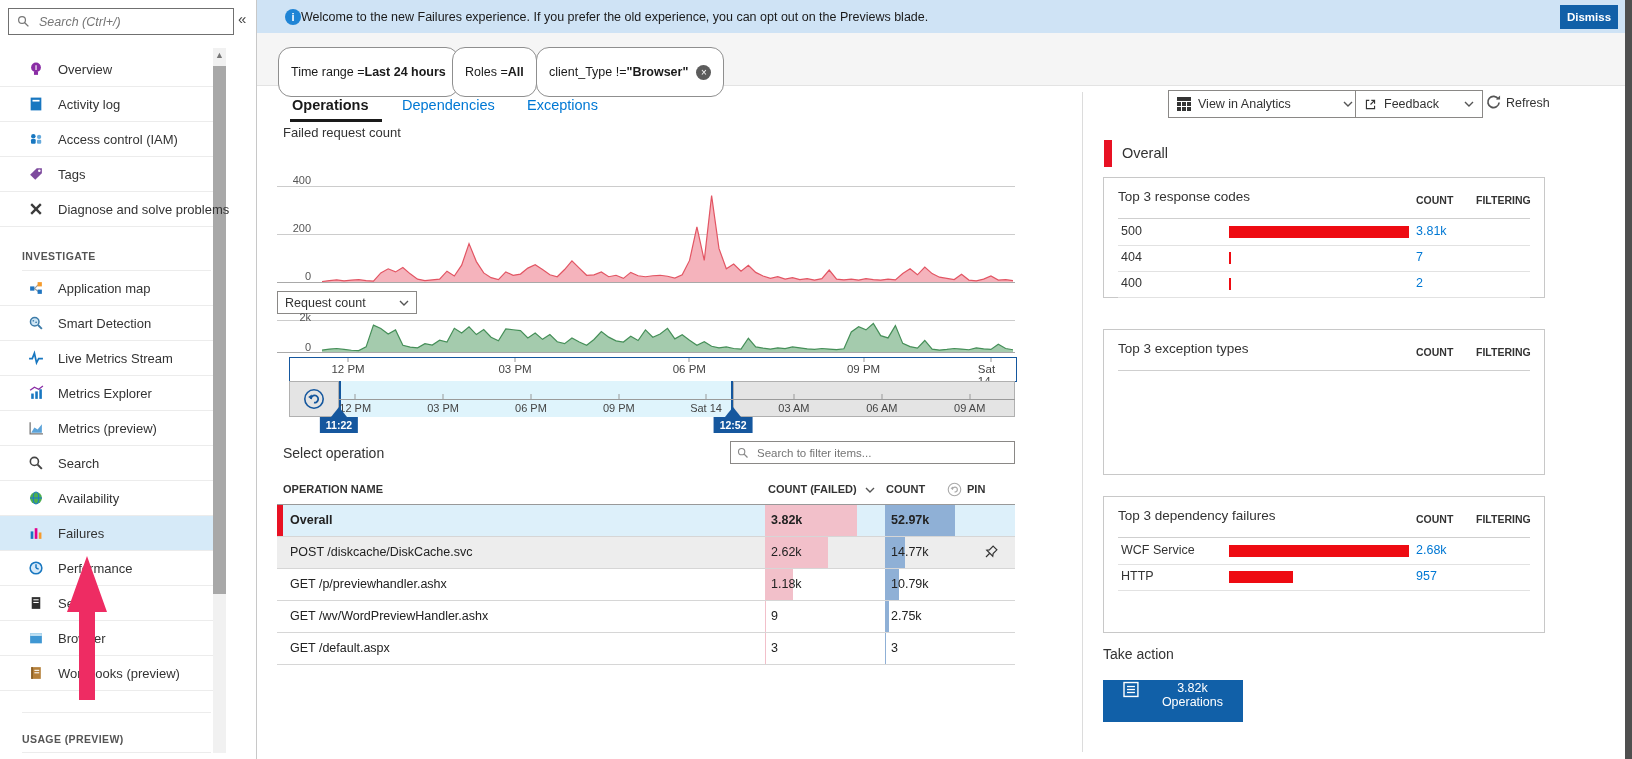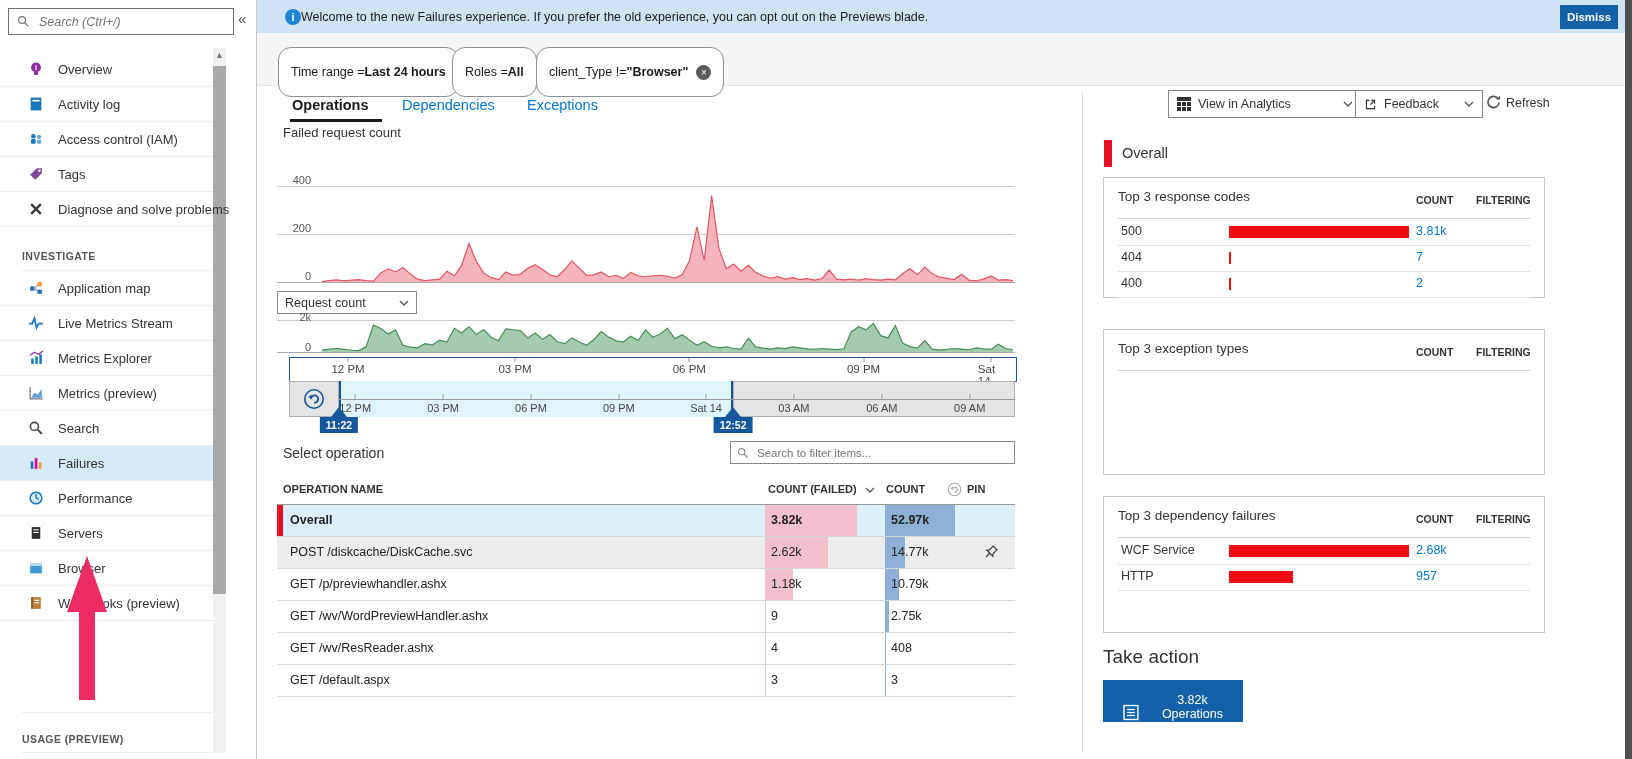--- a/index.html
+++ b/index.html
@@ -89,22 +89,22 @@
   .card{position:absolute;left:1103px;width:442px;border:1px solid #c8c8c8;background:#fff;box-sizing:border-box;}
   .card .ttl{position:absolute;left:14px;top:11px;font-size:13.5px;color:#333;}
   .card .ch1{position:absolute;left:312px;top:16px;font-size:10.5px;font-weight:bold;color:#333;}
   .card .ch2{position:absolute;left:372px;top:16px;font-size:10.5px;font-weight:bold;color:#333;}
   .card .hline{position:absolute;left:14px;right:14px;top:40px;border-top:1px solid #cfcfcf;}
   .crow{position:absolute;left:14px;right:14px;height:26px;border-bottom:1px solid #e2e2e2;}
   .crow .clbl{position:absolute;left:3px;top:5px;font-size:12.5px;color:#333;}
   .crow .cbarzone{position:absolute;left:111px;width:180px;top:7px;height:12px;}
   .crow .crbar{position:absolute;left:0;top:0;height:12px;background:#ee0b12;}
   .crow .ccount{position:absolute;left:298px;top:5px;font-size:12.5px;color:#0078d4;cursor:pointer;}
-  #take-title{position:absolute;left:1103px;top:646px;font-size:19px;color:#333;}
-  #take-btn{position:absolute;left:1103px;top:680px;width:140px;height:42px;background:#1160a8;border:none;color:#fff;display:flex;align-items:flex-end;cursor:pointer;font-family:"Liberation Sans",sans-serif;}
+  #take-title{position:absolute;left:1103px;top:646px;font-size:14px;color:#333;}
+  #take-btn{position:absolute;left:1103px;top:680px;width:140px;height:42px;background:#1160a8;border:none;color:#fff;display:flex;align-items:flex-start;cursor:pointer;font-family:"Liberation Sans",sans-serif;}
   #take-btn .blbl{font-size:12.5px;margin-left:9px;}
   
   #page-scroll{position:absolute;right:0;top:0;width:7px;height:759px;background:#4f4f4f;}
   #arrow-annot{position:absolute;left:0;top:0;pointer-events:none;z-index:60;}
 </style>
 </head>
 <body>
 
 <div id="app">
 
@@ -173,20 +173,29 @@
             <line x1="6" y1="8" x2="10" y2="4" stroke="#999" stroke-width="1"></line>
             <line x1="6" y1="8" x2="10" y2="11" stroke="#999" stroke-width="1"></line>
             <rect x="2" y="6" width="4" height="4" fill="#2075c0"></rect>
             <rect x="9" y="2" width="4" height="4" fill="#f59b2d"></rect>
             <rect x="9" y="9" width="4" height="4" fill="#2075c0"></rect>
           </svg>
         <span class="lbl">Application map</span>
       </div>
       <div class="mi-row">
         <svg class="micon" viewBox="0 0 15 15">
+            <circle cx="6.3" cy="6.3" r="4" fill="#cfe6f5" stroke="#3d7ba8" stroke-width="1.4"></circle>
+            <line x1="9.4" y1="9.4" x2="13" y2="13" stroke="#3d7ba8" stroke-width="1.8"></line>
+            <circle cx="5" cy="5.4" r=".8" fill="#3d7ba8"></circle>
+            <circle cx="7.6" cy="6.8" r=".8" fill="#3d7ba8"></circle>
+          </svg>
+        <span class="lbl">Smart Detection</span>
+      </div>
+      <div class="mi-row">
+        <svg class="micon" viewBox="0 0 15 15">
             <polyline points="1,8 4,8 6,3 8,12 10,8 14,8" fill="none" stroke="#1877c0" stroke-width="1.6"></polyline>
           </svg>
         <span class="lbl">Live Metrics Stream</span>
       </div>
       <div class="mi-row">
         <svg class="micon" viewBox="0 0 15 15">
             <rect x="3" y="8" width="2.4" height="5" fill="#1877c0"></rect>
             <rect x="6.8" y="6" width="2.4" height="7" fill="#1877c0"></rect>
             <rect x="10.6" y="4" width="2.4" height="9" fill="#1877c0"></rect>
             <polyline points="2,5 6,2 10,4 14,1" fill="none" stroke="#8a2da5" stroke-width="1.2"></polyline>
@@ -199,20 +208,28 @@
             <path d="M3 12 L6 7 L9 9 L13 4 L13 12 Z" fill="#5ba3d9"></path>
           </svg>
         <span class="lbl">Metrics (preview)</span>
       </div>
       <div class="mi-row">
         <svg class="micon" viewBox="0 0 15 15">
             <circle cx="6" cy="6" r="3.8" fill="none" stroke="#444" stroke-width="1.5"></circle>
             <line x1="9" y1="9" x2="13" y2="13" stroke="#444" stroke-width="1.9"></line>
           </svg>
         <span class="lbl">Search</span>
+      </div>
+      <div class="mi-row">
+        <svg class="micon" viewBox="0 0 15 15">
+            <circle cx="7.5" cy="7.5" r="5.6" fill="#4caf50"></circle>
+            <ellipse cx="7.5" cy="7.5" rx="2.6" ry="5.6" fill="none" stroke="#1e78c8" stroke-width="1"></ellipse>
+            <line x1="1.9" y1="7.5" x2="13.1" y2="7.5" stroke="#1e78c8" stroke-width="1"></line>
+          </svg>
+        <span class="lbl">Availability</span>
       </div>
       <div class="mi-row sel">
         <svg class="micon" viewBox="0 0 15 15">
             <rect x="2.5" y="6" width="2.5" height="7" fill="#1877c0"></rect>
             <rect x="6.3" y="3" width="2.5" height="10" fill="#e3008c"></rect>
             <rect x="10.1" y="7" width="2.5" height="6" fill="#f59b2d"></rect>
           </svg>
         <span class="lbl">Failures</span>
       </div>
       <div class="mi-row">
@@ -493,35 +510,20 @@
           <span class="cellval">9</span>
         </div>
       <div class="cell-c">
           <div class="barzone-c">
             <div class="cbar" style="width: 5.2%;"></div>
           </div>
           <span class="cellval">2.75k</span>
         </div>
     </div>
 
-    <div class="oprow">
-      <span class="nm">GET /wv/ResReader.ashx</span>
-      <div class="cell-f">
-          <div class="barzone-f">
-            <div class="fbar" style="width: 1%;"></div>
-          </div>
-          <span class="cellval">4</span>
-        </div>
-      <div class="cell-c">
-          <div class="barzone-c">
-            <div class="cbar" style="width: 1.2%;"></div>
-          </div>
-          <span class="cellval">408</span>
-        </div>
-    </div>
 
     <div class="oprow">
       <span class="nm">GET /default.aspx</span>
       <div class="cell-f">
           <div class="barzone-f">
             <div class="fbar" style="width: 1%;"></div>
           </div>
           <span class="cellval">3</span>
         </div>
       <div class="cell-c">

